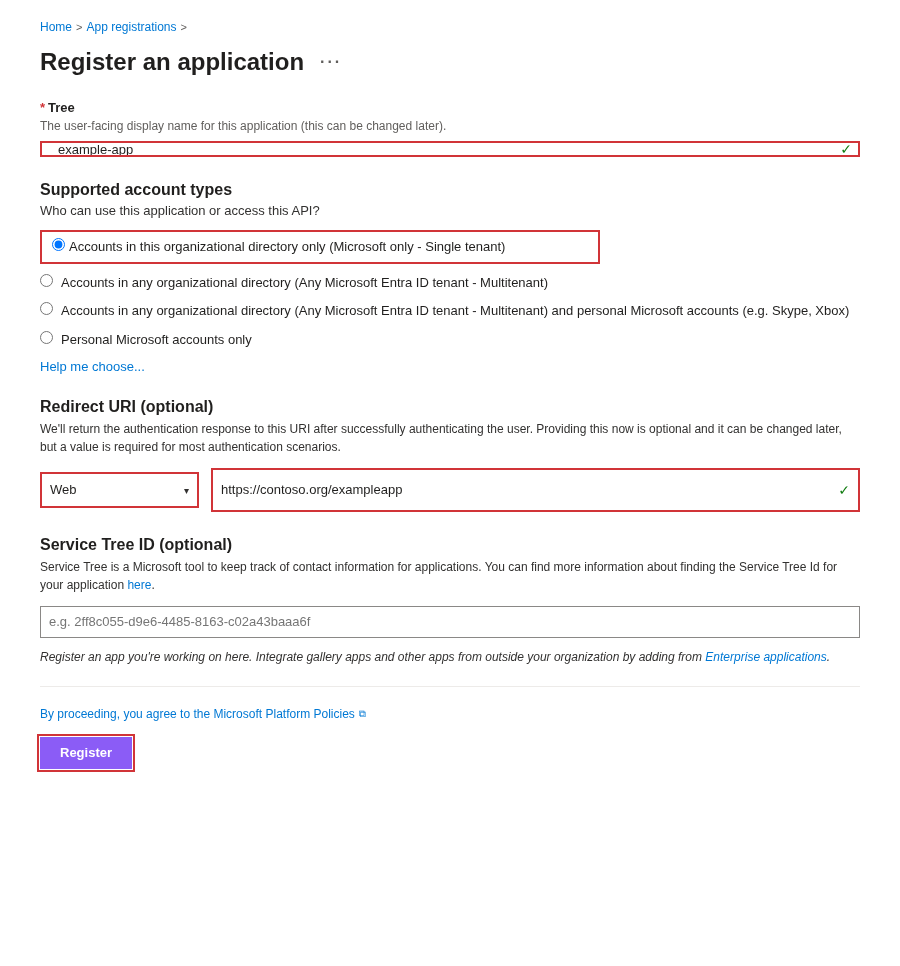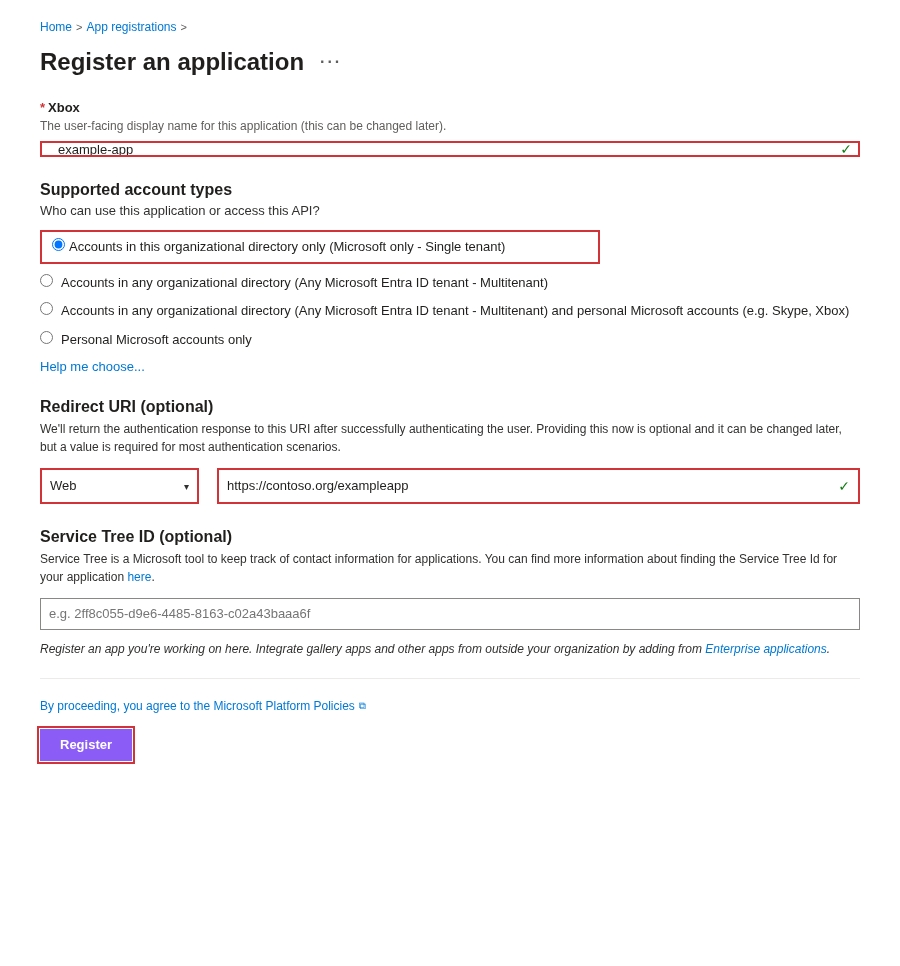--- a/index.html
+++ b/index.html
@@ -128,21 +128,21 @@
     }
     .redirect-description {
       font-size: 12px;
       color: #323130;
       margin-bottom: 12px;
       max-width: 820px;
       line-height: 1.5;
     }
     .redirect-inputs {
       display: flex;
-      gap: 18px;
+      gap: 12px;
       align-items: center;
       max-width: 820px;
       justify-content: center;
     }
     .select-wrapper {
       position: relative;
       border: 2px solid #d13438;
     }
     .platform-select {
       width: 155px;
@@ -166,21 +166,21 @@
       color: #323130;
       font-size: 10px;
     }
     .uri-input-wrapper {
       position: relative;
       flex: 1;
       border: 2px solid #d13438;
     }
     .uri-input {
       width: 100%;
-      height: 32px;
+      height: 40px;
       border: none;
       padding: 0 30px 0 8px;
       font-size: 13px;
       color: #201f1e;
       outline: none;
     }
     .service-tree-description {
       font-size: 12px;
       color: #323130;
       margin-bottom: 12px;
@@ -258,21 +258,21 @@
 
 
 <div class="page-title">
   <span>Register an application</span>
   <span class="page-title-ellipsis">···</span>
 </div>
 
 
 <div class="section">
   <div class="field-label">
-    <span class="required-star">*</span><span>Xbox</span>
+    <span class="required-star">*</span><span>Tree</span>
   </div>
   <div class="field-description">The user-facing display name for this application (this can be changed later).</div>
   <div class="text-input-wrapper">
     <input type="text" class="text-input text-input-highlighted" value="example-app" style="">
     <span class="input-check">✓</span>
   </div>
 </div>
 
 
 <div class="section">

